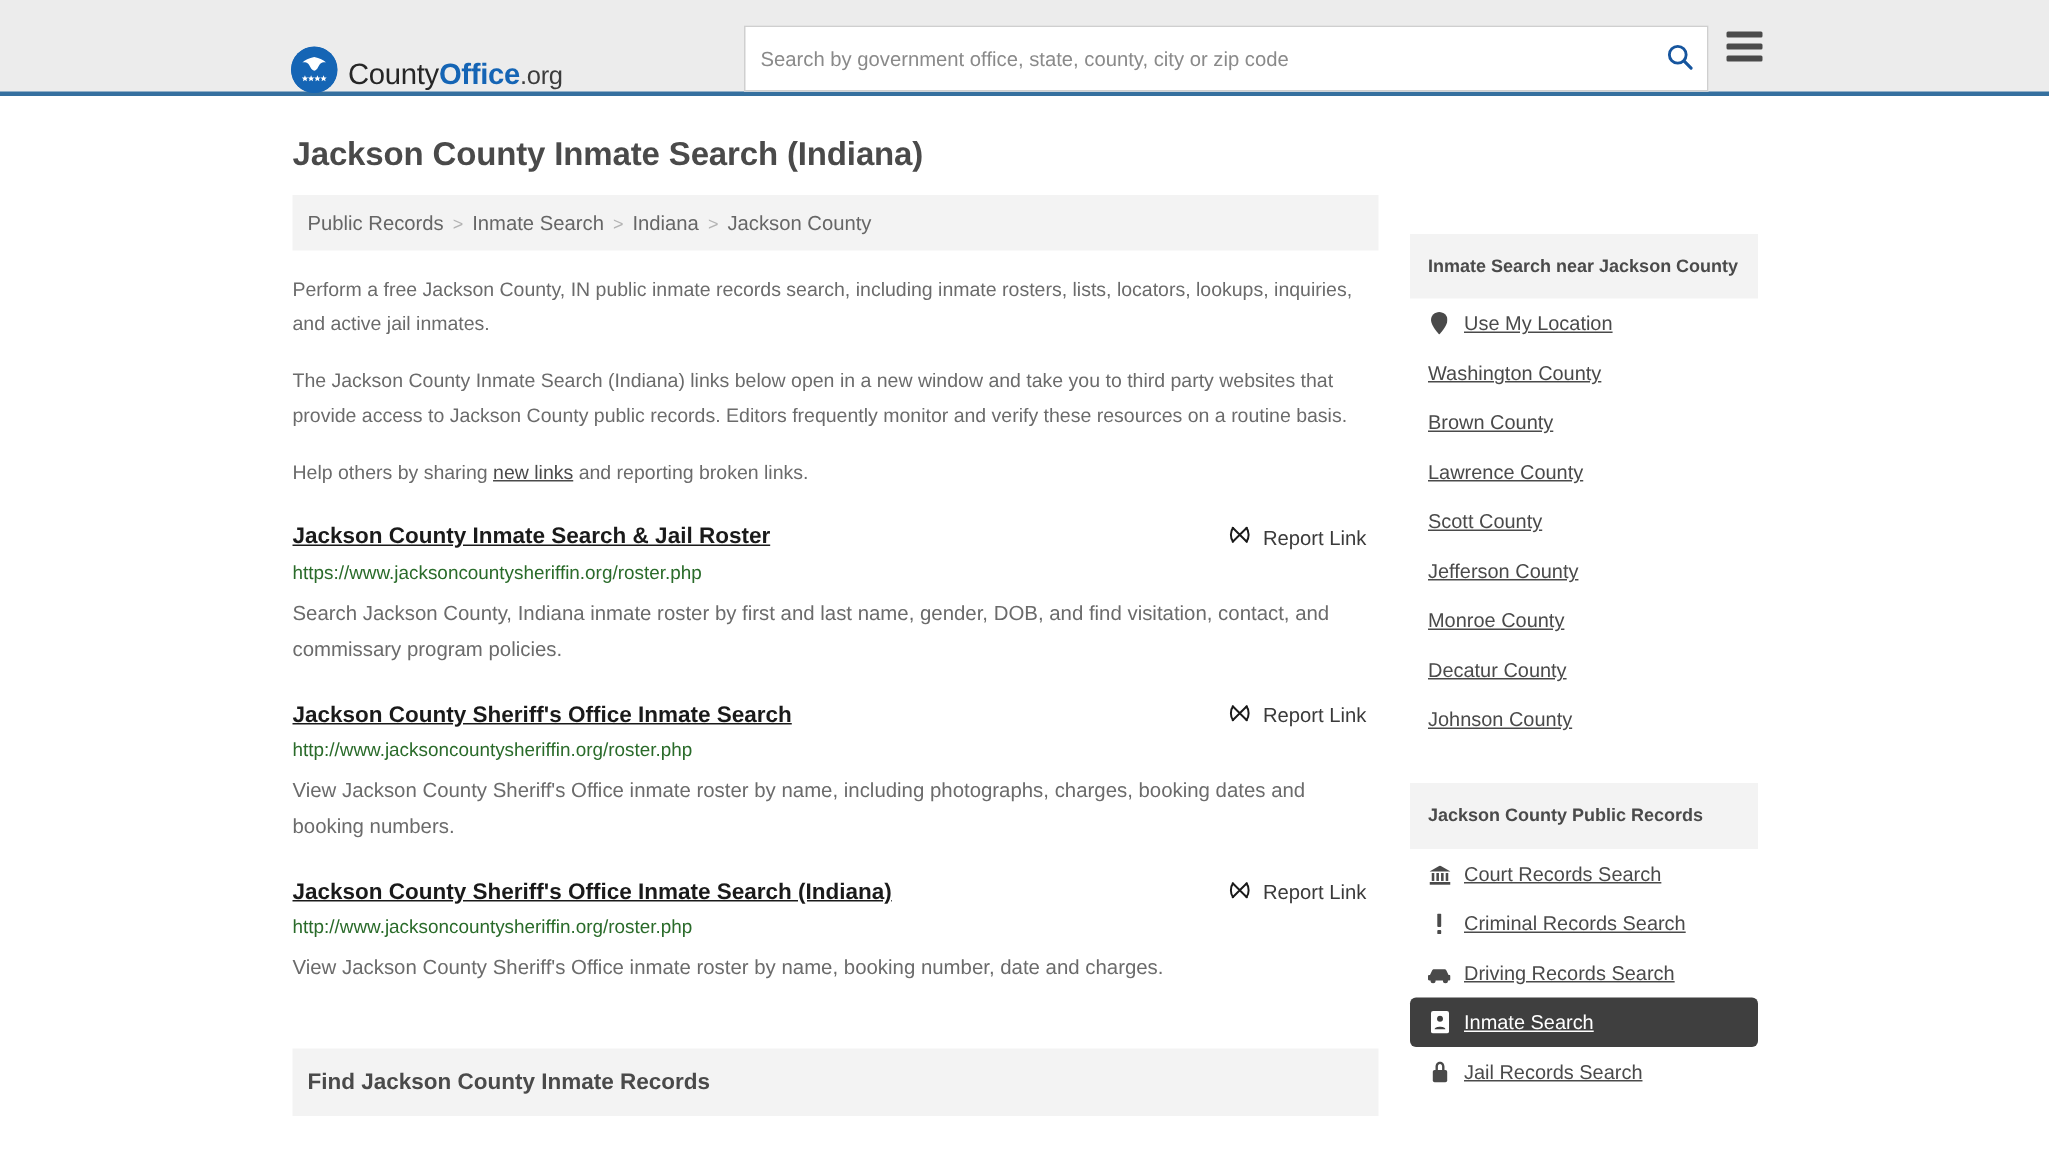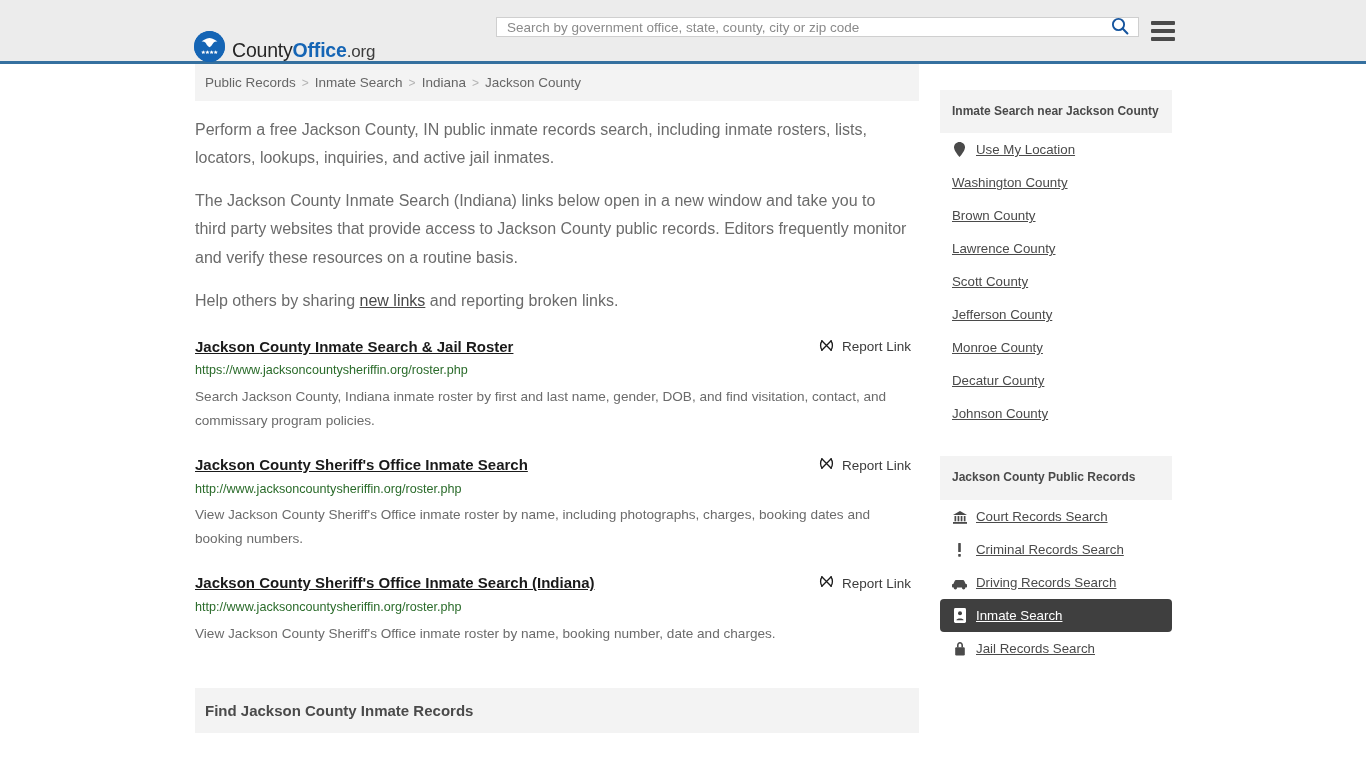--- a/index.html
+++ b/index.html
@@ -43,21 +43,21 @@
     white-space: nowrap;
   }
   .logo-text .bold { font-weight: bold; color: #1565b5; }
   .logo-text .org { color: #3c3c3c; font-size: 17px; }
 
   .search-wrap {
     position: absolute;
     left: 496px;
     top: 17px;
     width: 643px;
-    height: 20px;
+    height: 44px;
     background: #fff;
     border: 1px solid #cfcfcf;
     display: flex;
     align-items: center;
   }
   .search-input {
     flex: 1;
     border: none;
     outline: none;
     background: transparent;
@@ -124,21 +124,21 @@
     gap: 6px;
     flex-wrap: wrap;
   }
   .breadcrumb a {
     color: #666;
     text-decoration: none;
   }
   .breadcrumb .sep { color: #b3b3b3; font-size: 12px; }
 
   .intro p {
-    font-size: 16px;
+    font-size: 13px;
     line-height: 1.76;
     color: #6b6b6b;
     margin: 15px 10px 0 0;
   }
   .intro a { color: #4a4a4a; text-decoration: underline; }
 
   
   .result { margin-top: 22px; }
   .result-head {
     display: flex;
@@ -260,20 +260,21 @@
 
   <div class="hamburger">
     <i></i>
     <i></i>
     <i></i>
   </div>
 </div>
 
 <div class="page">
 
+  <h1 class="page-title">Jackson County Inmate Search (Indiana)</h1>
 
   <div class="content-row">
 
     <div class="main-col">
 
       <div class="breadcrumb">
         <a href="#">Public Records</a>
         <span class="sep">&gt;</span>
         <a href="#">Inmate Search</a>
         <span class="sep">&gt;</span>

